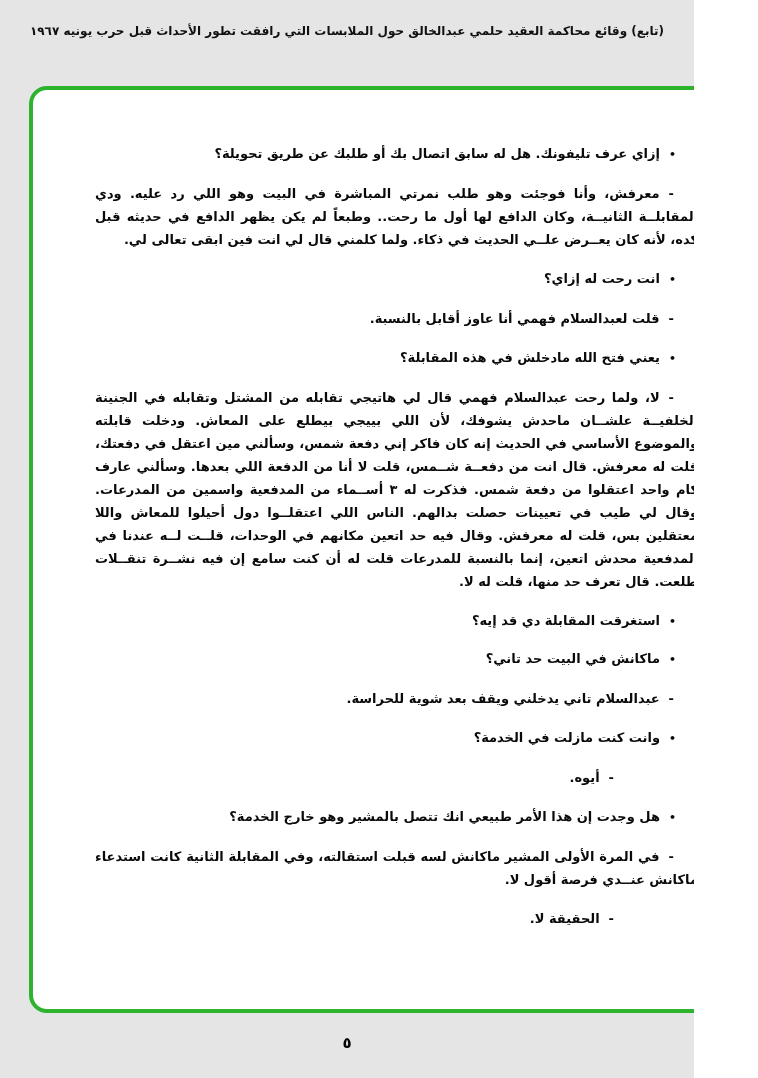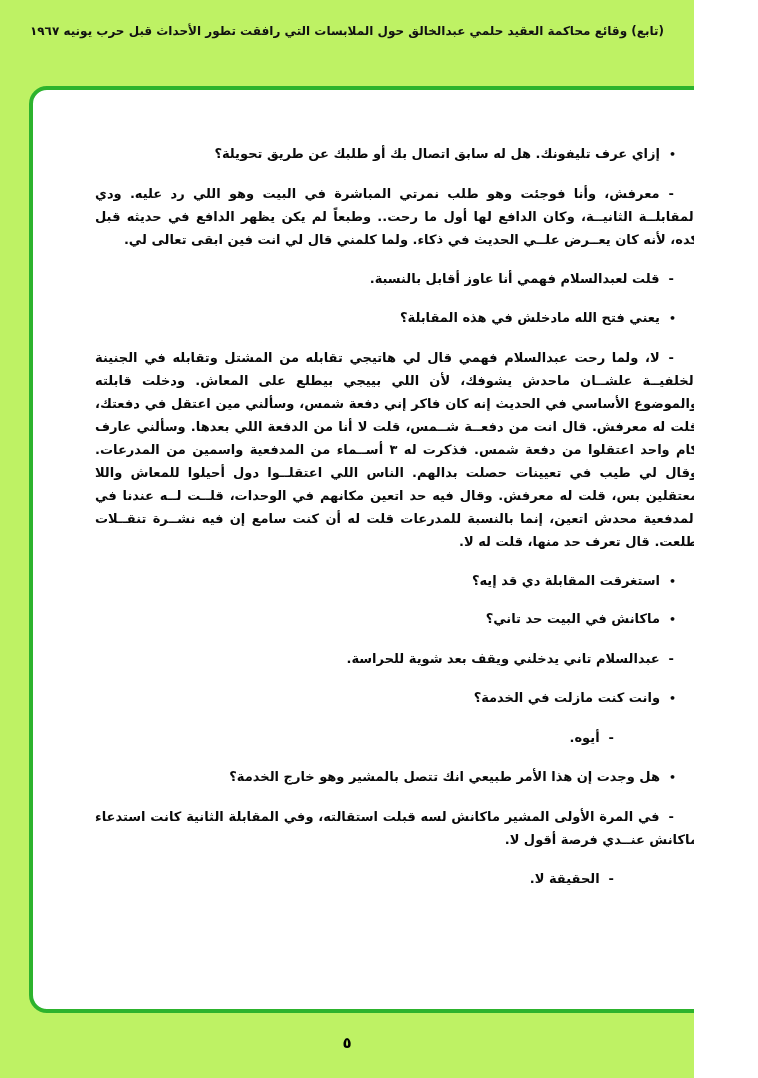--- a/index.html
+++ b/index.html
@@ -5,21 +5,21 @@
   html, body {
     margin: 0;
     padding: 0;
     background: #ffffff;
     font-family: "DejaVu Sans", sans-serif;
   }
   .page {
     position: relative;
     width: 694px;
     height: 1078px;
-    background: #bef264;
+    background: #e5e5e5;
     overflow: hidden;
     color: #000000;
   }
   .header-line {
     position: absolute;
     top: 24px;
     left: 20px;
     right: 20px;
     text-align: center;
     direction: rtl;
@@ -83,20 +83,21 @@
 <body>
 
 <div class="page">
 
   <div class="header-line">(تابع) وقائع محاكمة العقيد حلمي عبدالخالق حول الملابسات التي رافقت تطور الأحداث قبل حرب يونيه ١٩٦٧</div>
 
   <div class="green-box" style="border-color: rgb(45, 179, 45);">
     <div class="qa-list" style="color: rgb(10, 10, 10);">
         <div class="qa-item question"><span class="marker">•</span><span>إزاي عرف تليفونك. هل له سابق اتصال بك أو طلبك عن طريق تحويلة؟</span></div>
         <div class="qa-item answer"><span class="marker">-</span><span>معرفش، وأنا فوجئت وهو طلب نمرتي المباشرة في البيت وهو اللي رد عليه. ودي المقابلــة الثانيــة، وكان الدافع لها أول ما رحت.. وطبعاً لم يكن يظهر الدافع في حديثه قبل كده، لأنه كان يعــرض علــي الحديث في ذكاء. ولما كلمني قال لي انت فين ابقى تعالى لي.</span></div>
+        <div class="qa-item question"><span class="marker">•</span><span>انت رحت له إزاي؟</span></div>
         <div class="qa-item answer"><span class="marker">-</span><span>قلت لعبدالسلام فهمي أنا عاوز أقابل بالنسبة.</span></div>
         <div class="qa-item question"><span class="marker">•</span><span>يعني فتح الله مادخلش في هذه المقابلة؟</span></div>
         <div class="qa-item answer"><span class="marker">-</span><span>لا، ولما رحت عبدالسلام فهمي قال لي هاتيجي تقابله من المشتل وتقابله في الجنينة الخلفيــة علشــان ماحدش يشوفك، لأن اللي بييجي بيطلع على المعاش. ودخلت قابلته والموضوع الأساسي في الحديث إنه كان فاكر إني دفعة شمس، وسألني مين اعتقل في دفعتك، قلت له معرفش. قال انت من دفعــة شــمس، قلت لا أنا من الدفعة اللي بعدها. وسألني عارف كام واحد اعتقلوا من دفعة شمس. فذكرت له ٣ أســماء من المدفعية واسمين من المدرعات. وقال لي طيب في تعيينات حصلت بدالهم. الناس اللي اعتقلــوا دول أحيلوا للمعاش واللا معتقلين بس، قلت له معرفش. وقال فيه حد اتعين مكانهم في الوحدات، قلــت لــه عندنا في المدفعية محدش اتعين، إنما بالنسبة للمدرعات قلت له أن كنت سامع إن فيه نشــرة تنقــلات طلعت. قال تعرف حد منها، قلت له لا.</span></div>
         <div class="qa-item question"><span class="marker">•</span><span>استغرقت المقابلة دي قد إيه؟</span></div>
         <div class="qa-item question"><span class="marker">•</span><span>ماكانش في البيت حد تاني؟</span></div>
         <div class="qa-item answer"><span class="marker">-</span><span>عبدالسلام تاني يدخلني ويقف بعد شوية للحراسة.</span></div>
         <div class="qa-item question"><span class="marker">•</span><span>وانت كنت مازلت في الخدمة؟</span></div>
         <div class="qa-item answer indent-2"><span class="marker">-</span><span>أيوه.</span></div>
         <div class="qa-item question"><span class="marker">•</span><span>هل وجدت إن هذا الأمر طبيعي انك تتصل بالمشير وهو خارج الخدمة؟</span></div>
         <div class="qa-item answer"><span class="marker">-</span><span>في المرة الأولى المشير ماكانش لسه قبلت استقالته، وفي المقابلة الثانية كانت استدعاء ماكانش عنــدي فرصة أقول لا.</span></div>

